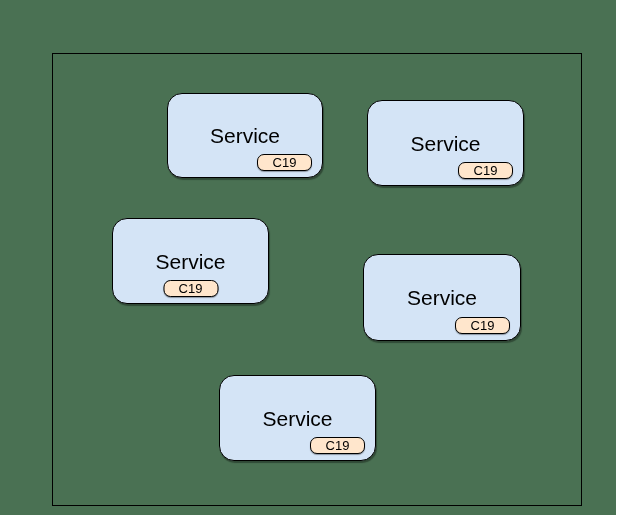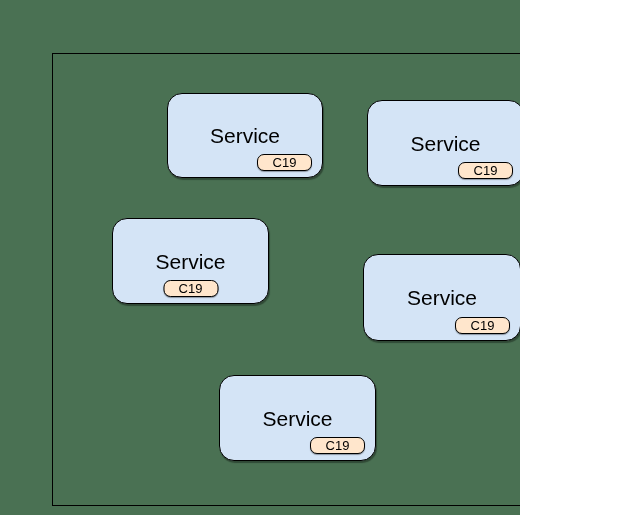--- a/index.html
+++ b/index.html
@@ -57,21 +57,21 @@
   }
   .badge.centered {
     right: auto;
     left: 50%;
     transform: translateX(-50%);
   }
 </style>
 </head>
 <body>
 
-<div class="canvas" style="width: 520px; height: 515px;">
+<div class="canvas" style="width: 616px; height: 515px;">
   <div class="boundary" id="boundary" style="left: 52px; top: 53px; width: 530px; height: 453px;"></div>
   <div id="nodes-layer">
       <div class="node" style="left: 167px; top: 93px; width: 156px; height: 85px;">
         <span class="node-label">Service</span>
         <span class="badge">C19</span>
       </div>
       <div class="node" style="left: 367px; top: 100px; width: 157px; height: 86px;">
         <span class="node-label">Service</span>
         <span class="badge">C19</span>
       </div>

